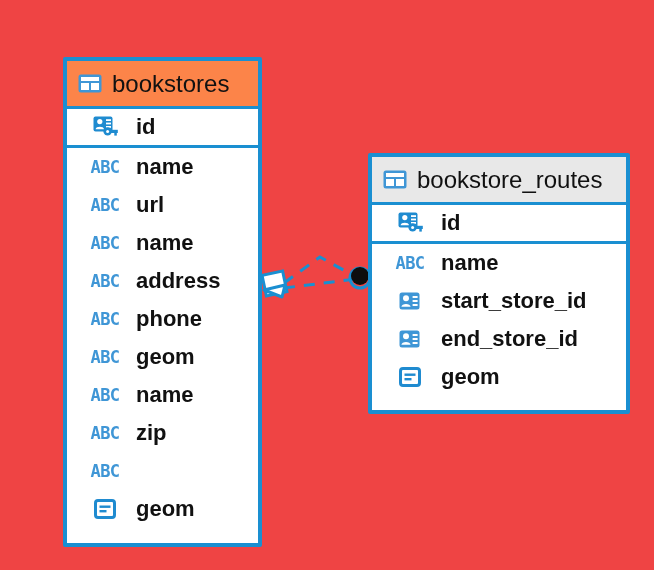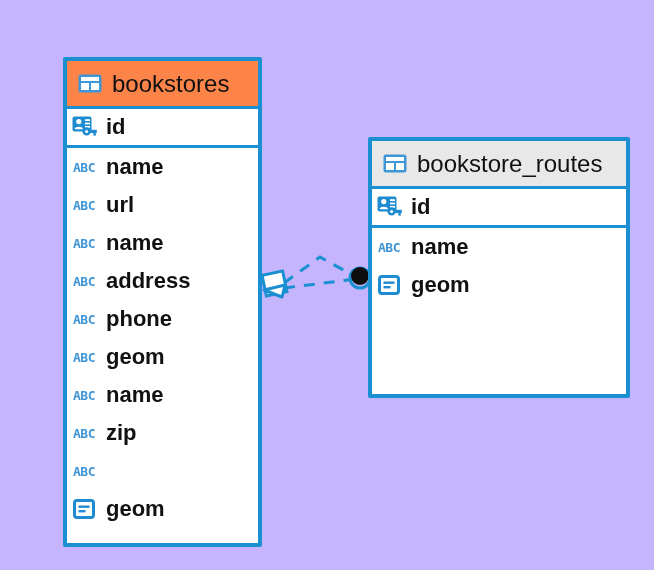--- a/index.html
+++ b/index.html
@@ -10,21 +10,21 @@
   }
   body {
     font-family: "Liberation Sans", sans-serif;
     -webkit-font-smoothing: antialiased;
   }
   #canvas {
     position: relative;
     width: 654px;
     height: 570px;
     overflow: hidden;
-    background: #c4b5fd;
+    background: #ef4444;
   }
 
   
   .entity {
     position: absolute;
     box-sizing: border-box;
     border: 4px solid #1a8fd1;
     background: #ffffff;
     border-radius: 2px;
   }
@@ -46,23 +46,23 @@
   }
 
   .entity-body {
     box-sizing: border-box;
     background: #ffffff;
   }
   .field-row {
     box-sizing: border-box;
     display: flex;
     align-items: center;
-    gap: 9px;
+    gap: 18px;
     height: 38px;
-    padding: 0 4px;
+    padding: 0 25px;
   }
   .field-row.pk-row {
     border-top: 3px solid #1a8fd1;
     border-bottom: 3px solid #1a8fd1;
     height: 42px;
   }
   .field-name {
     font-size: 22px;
     color: #111111;
     line-height: 1;
@@ -76,21 +76,21 @@
     flex: 0 0 auto;
     display: inline-flex;
     align-items: center;
     justify-content: center;
     width: 26px;
     height: 22px;
   }
   .icon svg { display: block; }
   .icon-abc {
     font-family: "DejaVu Sans Mono", monospace;
-    font-size: 13px;
+    font-size: 17px;
     font-weight: bold;
     letter-spacing: -0.5px;
     color: #3f96d6;
     line-height: 1;
   }
 
   
   #connector {
     position: absolute;
     left: 0;
@@ -209,21 +209,21 @@
             <rect x="5.5" y="6.5" width="11" height="2.4" fill="#1f8bd0"></rect>
             <rect x="5.5" y="11" width="7" height="2.4" fill="#1f8bd0"></rect>
           </svg>
         </span>
         <span class="field-name">geom</span>
       </div>
 
     </div>
   </div>
 
-  <div class="entity" style="left:368px; top:137px; width:262px; height:261px;">
+  <div class="entity" style="left:368px; top:153px; width:262px; height:261px;">
 
     <div class="entity-header accent-gray">
       <span class="icon">
         <svg width="24" height="19" viewBox="0 0 24 19">
           <rect x="0.5" y="0.5" width="23" height="18" rx="2.5" fill="#3f96d6"></rect>
           <rect x="3" y="3" width="18" height="4" fill="#ffffff"></rect>
           <rect x="3" y="9" width="8" height="7" fill="#ffffff"></rect>
           <rect x="13" y="9" width="8" height="7" fill="#ffffff"></rect>
         </svg>
       </span>
@@ -250,21 +250,47 @@
           </svg>
         </span>
         <span class="field-name bold">id</span>
       </div>
 
       <div class="field-row">
         <span class="icon icon-abc">ABC</span>
         <span class="field-name">name</span>
       </div>
 
-
+      <div class="field-row">
+        <span class="icon">
+          <svg width="22" height="19" viewBox="0 0 22 19">
+            <rect x="0.5" y="0.5" width="20" height="17" rx="2.5" fill="#3f96d6"></rect>
+            <circle cx="7" cy="6.2" r="3" fill="#ffffff"></circle>
+            <path d="M 2.4 14.8 C 2.4 10.9 11.6 10.9 11.6 14.8 Z" fill="#ffffff"></path>
+            <rect x="13.6" y="4" width="5" height="2" fill="#ffffff"></rect>
+            <rect x="13.6" y="8" width="5" height="2" fill="#ffffff"></rect>
+            <rect x="13.6" y="12" width="5" height="2" fill="#ffffff"></rect>
+          </svg>
+        </span>
+        <span class="field-name">start_store_id</span>
+      </div>
+
+      <div class="field-row">
+        <span class="icon">
+          <svg width="22" height="19" viewBox="0 0 22 19">
+            <rect x="0.5" y="0.5" width="20" height="17" rx="2.5" fill="#3f96d6"></rect>
+            <circle cx="7" cy="6.2" r="3" fill="#ffffff"></circle>
+            <path d="M 2.4 14.8 C 2.4 10.9 11.6 10.9 11.6 14.8 Z" fill="#ffffff"></path>
+            <rect x="13.6" y="4" width="5" height="2" fill="#ffffff"></rect>
+            <rect x="13.6" y="8" width="5" height="2" fill="#ffffff"></rect>
+            <rect x="13.6" y="12" width="5" height="2" fill="#ffffff"></rect>
+          </svg>
+        </span>
+        <span class="field-name">end_store_id</span>
+      </div>
 
       <div class="field-row">
         <span class="icon">
           <svg width="22" height="20" viewBox="0 0 22 20">
             <rect x="1.5" y="1.5" width="19" height="17" rx="2.5" fill="#ffffff" stroke="#1f8bd0" stroke-width="3"></rect>
             <rect x="5.5" y="6.5" width="11" height="2.4" fill="#1f8bd0"></rect>
             <rect x="5.5" y="11" width="7" height="2.4" fill="#1f8bd0"></rect>
           </svg>
         </span>
         <span class="field-name">geom</span>

